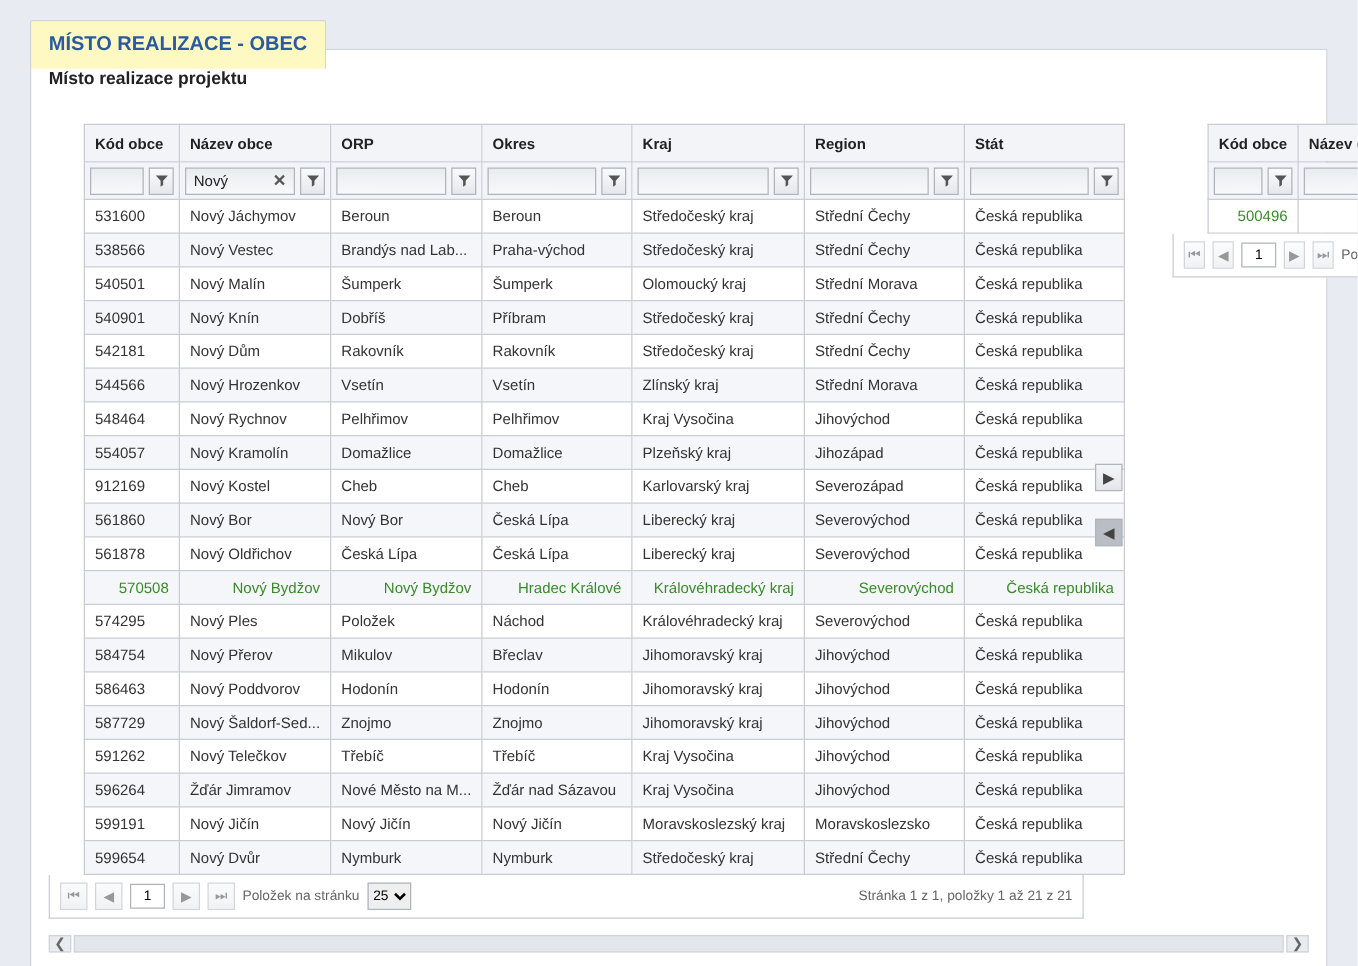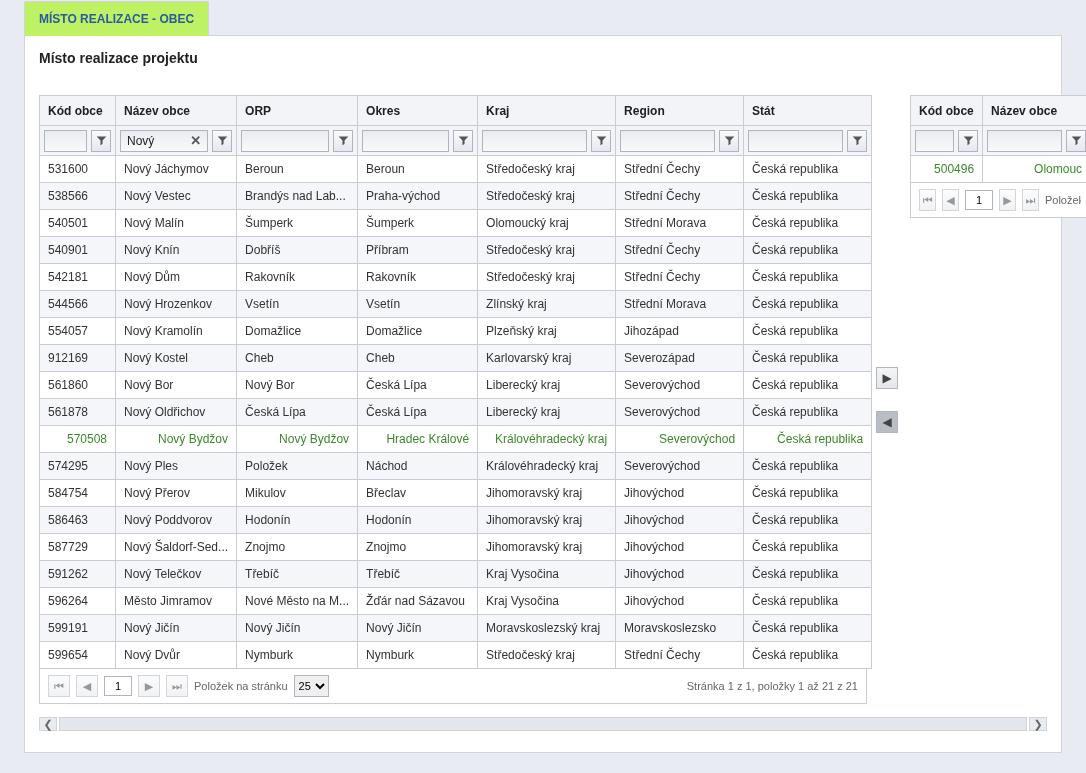--- a/index.html
+++ b/index.html
@@ -14,29 +14,29 @@
     width: 1086px;
     height: 773px;
     position: relative;
     overflow: hidden;
   }
   .tab-strip {
     padding: 0 0 0 24px;
   }
   .tab {
     display: inline-block;
-    background: #bef264;
+    background: #fef9c3;
     padding: 10px 14px;
     font-weight: bold;
     color: #2b5aa0;
-    font-size: 12px;
+    font-size: 16px;
     border: 1px solid #d0d4dc;
     border-bottom: none;
     position: relative;
-    top: 1px;
+    top: 16px;
     border-radius: 2px 2px 0 0;
   }
   .panel {
     margin: 0 24px;
     background: #fff;
     border: 1px solid #d0d4dc;
     padding: 14px 14px 20px 14px;
   }
   .panel-title {
     font-weight: bold;
@@ -53,20 +53,21 @@
     flex: 0 0 auto;
   }
   .grid-right {
     flex: 0 0 auto;
     margin-left: 38px;
   }
   
   table.grid {
     border-collapse: collapse;
     table-layout: fixed;
+    margin-left: 28px;
   }
   table.grid th, table.grid td {
     border: 1px solid #c9ccd3;
     padding: 6px 8px;
     text-align: left;
     overflow: hidden;
     text-overflow: ellipsis;
     white-space: nowrap;
     font-size: 12px;
   }
@@ -386,20 +387,29 @@
               <tr>
                 <td>544566</td>
                 <td>Nový Hrozenkov</td>
                 <td>Vsetín</td>
                 <td>Vsetín</td>
                 <td>Zlínský kraj</td>
                 <td>Střední Morava</td>
                 <td>Česká republika</td>
               </tr>
               <tr>
+                <td>548464</td>
+                <td>Nový Rychnov</td>
+                <td>Pelhřimov</td>
+                <td>Pelhřimov</td>
+                <td>Kraj Vysočina</td>
+                <td>Jihovýchod</td>
+                <td>Česká republika</td>
+              </tr>
+              <tr>
                 <td>554057</td>
                 <td>Nový Kramolín</td>
                 <td>Domažlice</td>
                 <td>Domažlice</td>
                 <td>Plzeňský kraj</td>
                 <td>Jihozápad</td>
                 <td>Česká republika</td>
               </tr>
               <tr>
                 <td>912169</td>
@@ -477,21 +487,21 @@
                 <td>591262</td>
                 <td>Nový Telečkov</td>
                 <td>Třebíč</td>
                 <td>Třebíč</td>
                 <td>Kraj Vysočina</td>
                 <td>Jihovýchod</td>
                 <td>Česká republika</td>
               </tr>
               <tr>
                 <td>596264</td>
-                <td>Město Jimramov</td>
+                <td>Žďár Jimramov</td>
                 <td>Nové Město na M...</td>
                 <td>Žďár nad Sázavou</td>
                 <td>Kraj Vysočina</td>
                 <td>Jihovýchod</td>
                 <td>Česká republika</td>
               </tr>
               <tr>
                 <td>599191</td>
                 <td>Nový Jičín</td>
                 <td>Nový Jičín</td>

